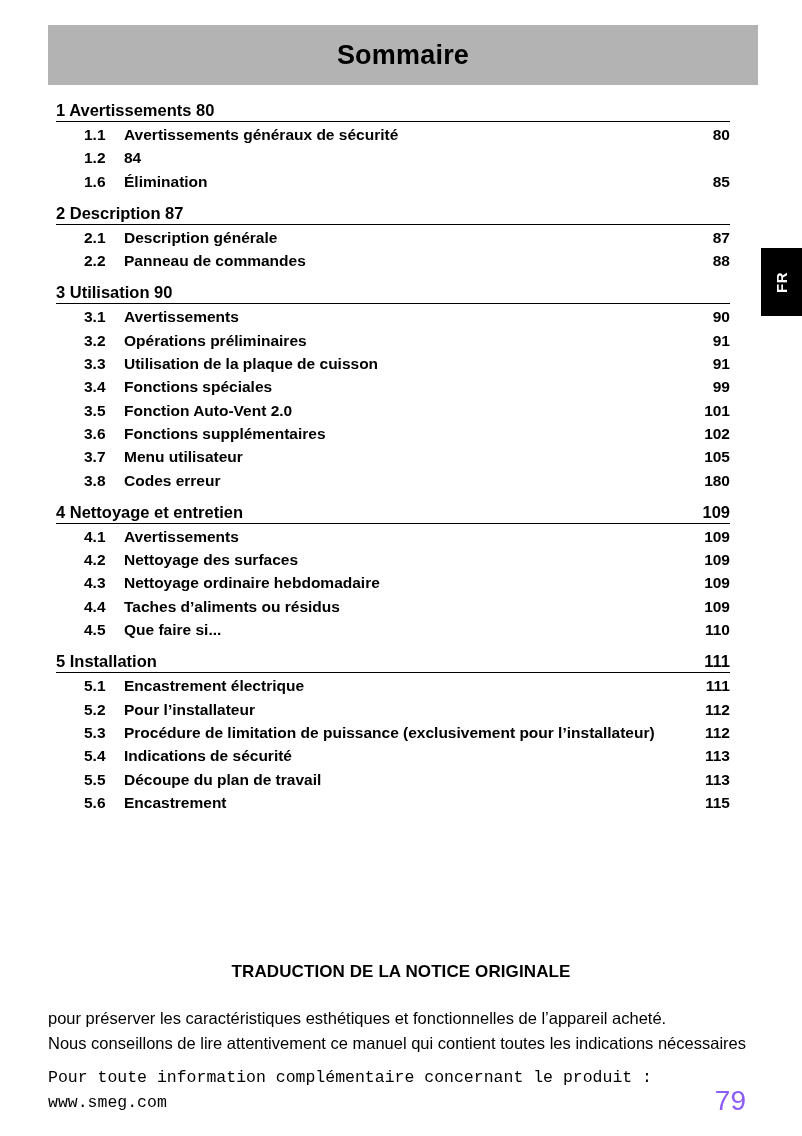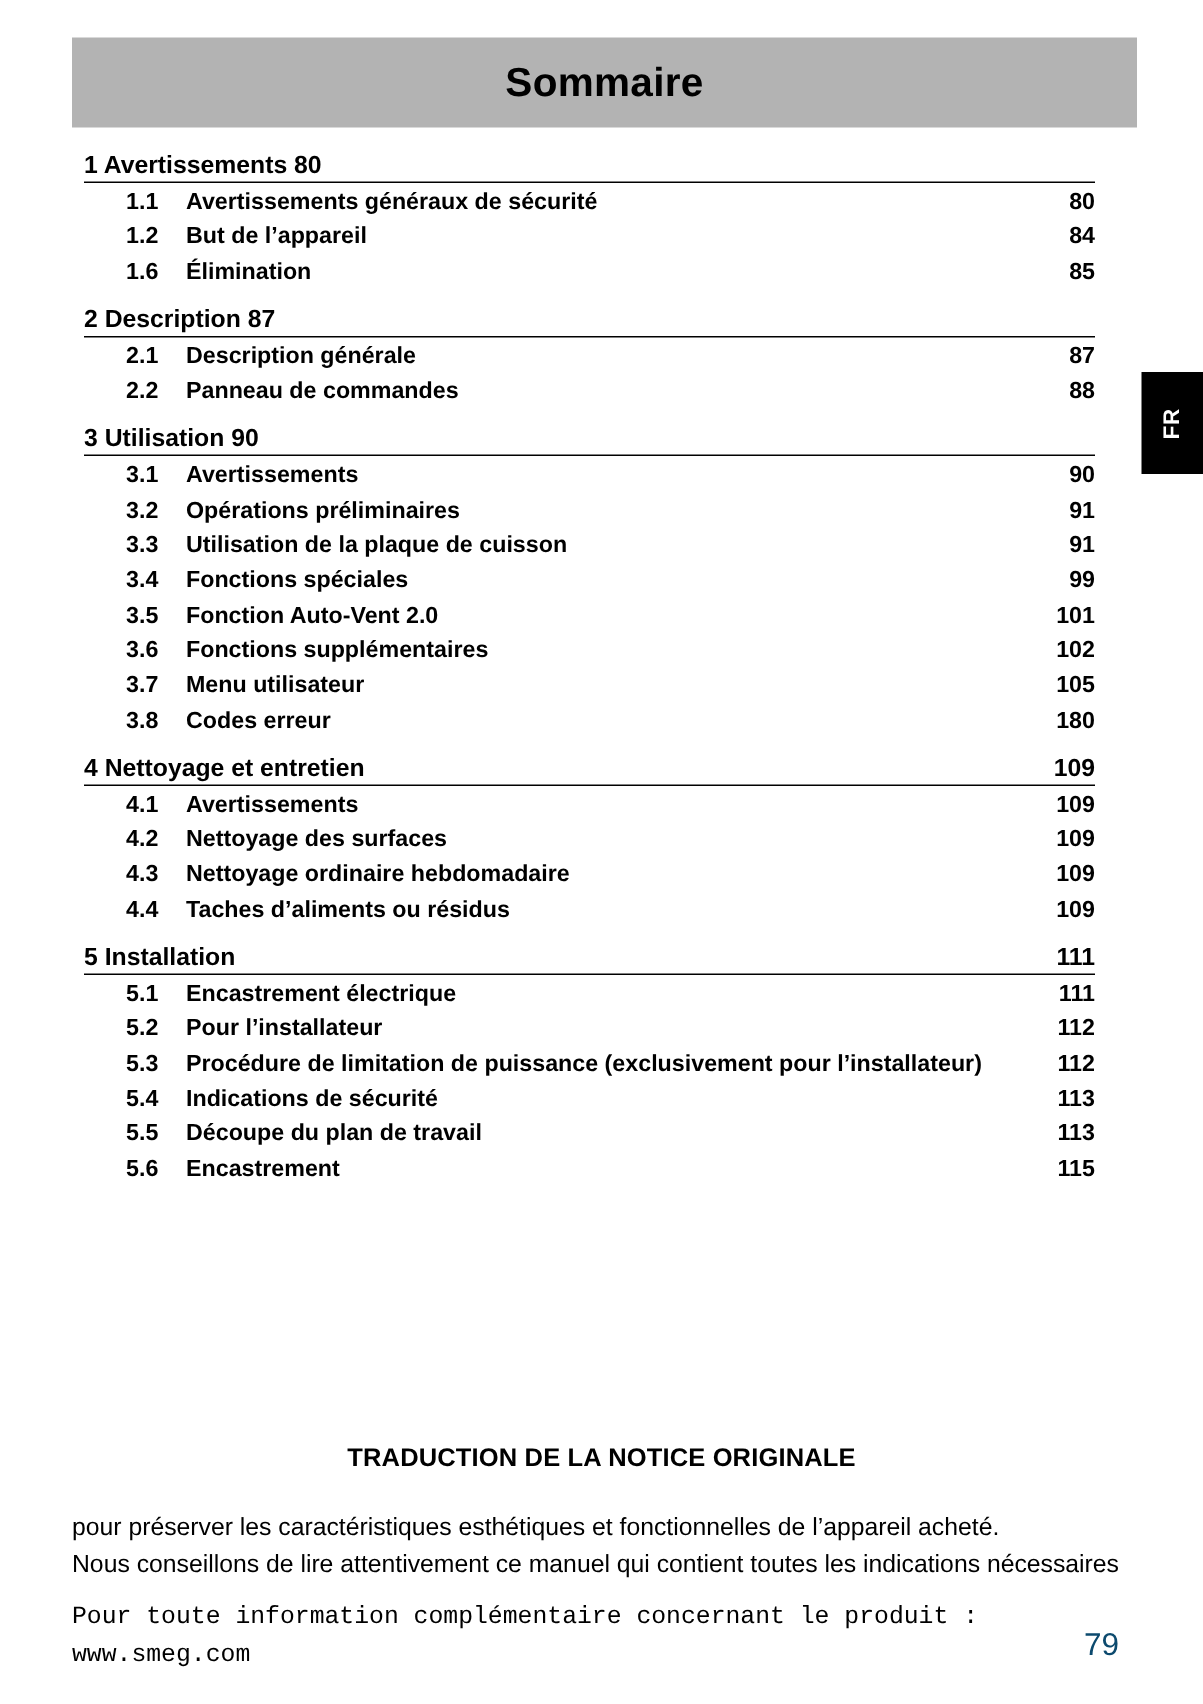--- a/index.html
+++ b/index.html
@@ -140,22 +140,22 @@
   }
   #footer-body p.para-gap {
     margin-top: 9px;
     font-family: Liberation Mono, monospace;
   }
 
   #page-number {
     position: absolute;
     right: 56px;
     top: 1085px;
-    font-size: 21px;
-    color: #0c4a6e;
+    font-size: 28px;
+    color: #8b5cf6;
   }
 </style>
 </head>
 <body>
 
 <div id="title-bar">
   <span class="title-text">Sommaire</span>
 </div>
 
 <div id="lang-tab">
@@ -170,21 +170,20 @@
         <span class="sec-page"></span>
       </div>
       <div class="rule"></div>
       <div class="entry">
         <span class="num">1.1</span>
         <span class="label">Avertissements généraux de sécurité</span>
         <span class="page">80</span>
       </div>
       <div class="entry">
         <span class="num">1.2</span>
-        <span class="label">But de l’appareil</span>
         <span class="page">84</span>
       </div>
       <div class="entry">
         <span class="num">1.6</span>
         <span class="label">Élimination</span>
         <span class="page">85</span>
       </div>
     </div>
     <div class="section">
       <div class="section-head">
@@ -271,20 +270,25 @@
       </div>
       <div class="entry">
         <span class="num">4.3</span>
         <span class="label">Nettoyage ordinaire hebdomadaire</span>
         <span class="page">109</span>
       </div>
       <div class="entry">
         <span class="num">4.4</span>
         <span class="label">Taches d’aliments ou résidus</span>
         <span class="page">109</span>
+      </div>
+      <div class="entry">
+        <span class="num">4.5</span>
+        <span class="label">Que faire si...</span>
+        <span class="page">110</span>
       </div>
     </div>
     <div class="section">
       <div class="section-head">
         <span class="sec-label">5 Installation</span>
         <span class="sec-fill"></span>
         <span class="sec-page">111</span>
       </div>
       <div class="rule"></div>
       <div class="entry">

